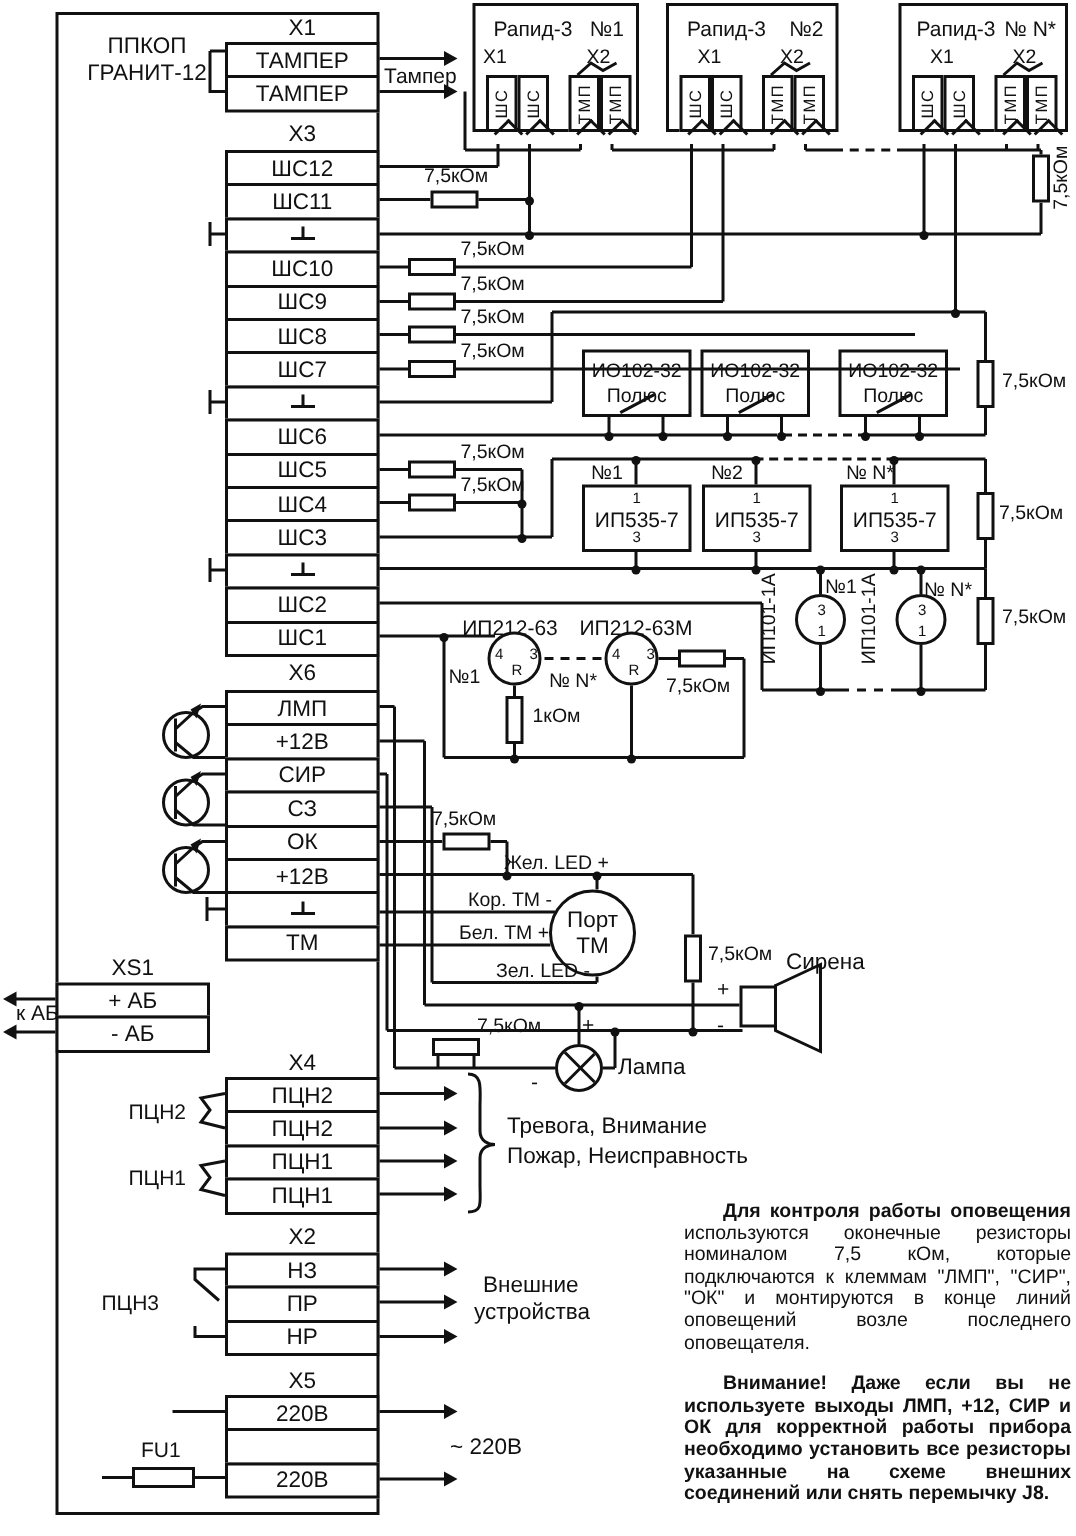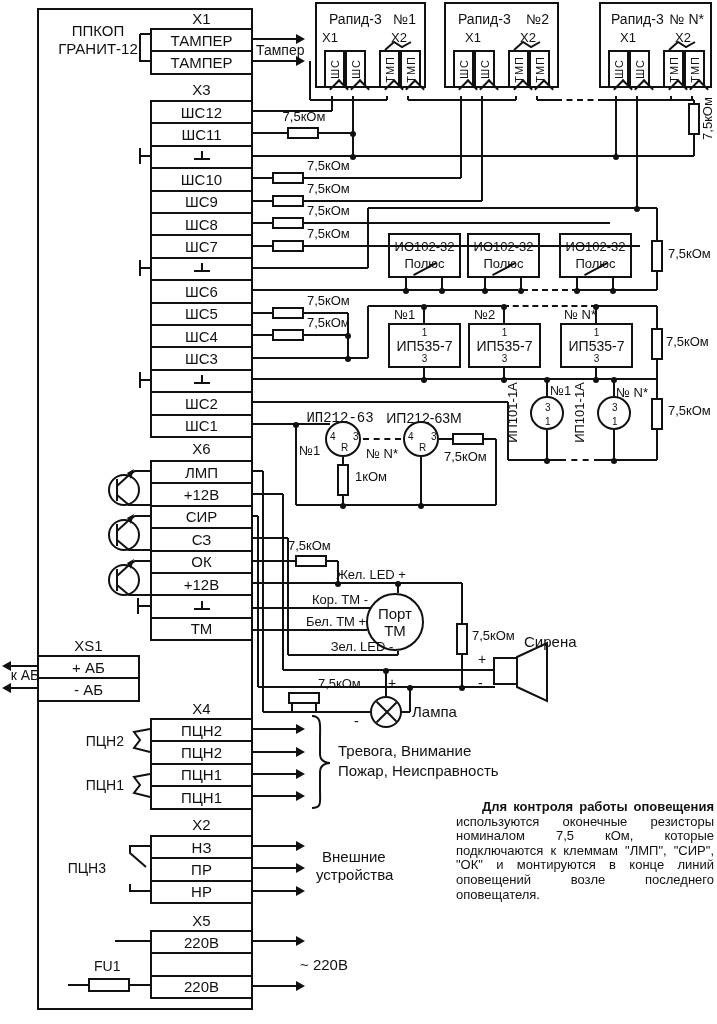--- a/index.html
+++ b/index.html
@@ -236,21 +236,21 @@
   <div class="lbl" style="left:616px;top:386px;">№ N*</div>
   <div class="circ" style="left:530px;top:396px;width:34px;height:34px;">
     <span class="pin" style="left:13px;top:5px;">3</span>
     <span class="pin" style="left:13px;top:19px;">1</span>
   </div>
   <div class="circ" style="left:597px;top:396px;width:34px;height:34px;">
     <span class="pin" style="left:13px;top:5px;">3</span>
     <span class="pin" style="left:13px;top:19px;">1</span>
   </div>
 
-  <div class="lbl14" style="left:303px;top:411px;width:74px;text-align:center;font-family:Liberation Mono, monospace;">ИП212-63</div>
+  <div class="lbl14" style="left:303px;top:411px;width:74px;text-align:center;">ИП212-63</div>
   <div class="lbl14" style="left:382px;top:411px;width:84px;text-align:center;">ИП212-63М</div>
   <div class="lbl" style="left:299px;top:444px;">№1</div>
   <div class="lbl" style="left:366px;top:447px;">№ N*</div>
   <div class="circ" style="left:325px;top:421px;width:36px;height:36px;">
     <span class="pin" style="left:3px;top:9px;">4</span>
     <span class="pin" style="left:26px;top:9px;">3</span>
     <span class="pin" style="left:14px;top:20px;">R</span>
   </div>
   <div class="circ" style="left:403px;top:421px;width:36px;height:36px;">
     <span class="pin" style="left:3px;top:9px;">4</span>
@@ -340,20 +340,21 @@
   </svg>
   <svg style="left:126px;top:767px;" width="26" height="34">
     <polyline points="24,7 8,10 14,18 8,26 24,30" fill="none" stroke="#111" stroke-width="2"></polyline>
   </svg>
   <svg style="left:110px;top:838px;" width="42" height="58">
     <path d="M40,8 H20 V15 L36,29 M40,53 H20 V46" fill="none" stroke="#111" stroke-width="2"></path>
   </svg>
 
   <div class="para" style="left:456px;top:800px;width:258px;">
     <p><b>Для контроля работы оповещения</b><span> используются оконечные резисторы номиналом 7,5 кОм, которые подключаются к клеммам "ЛМП", "СИР", "ОК" и монтируются в конце линий оповещений возле последнего оповещателя.</span></p>
+    <p style="font-weight:bold;">Внимание! Даже если вы не используете выходы ЛМП, +12, СИР и ОК для корректной работы прибора необходимо установить все резисторы указанные на схеме внешних соединений или снять перемычку J8.</p>
   </div>
 
   <div id="wires">
       <div class="h" style="left: 253px; top: 38px; width: 47px;"></div>
       <div class="ar" style="left: 296px; top: 34px;"></div>
       <div class="h" style="left: 253px; top: 60px; width: 47px;"></div>
       <div class="ar" style="left: 296px; top: 56px;"></div>
       <div class="v" style="left: 309px; top: 61px; height: 39px;"></div>
       <div class="h" style="left: 310px; top: 99px; width: 77px;"></div>
       <div class="v" style="left: 331px; top: 96px; height: 15px;"></div>

